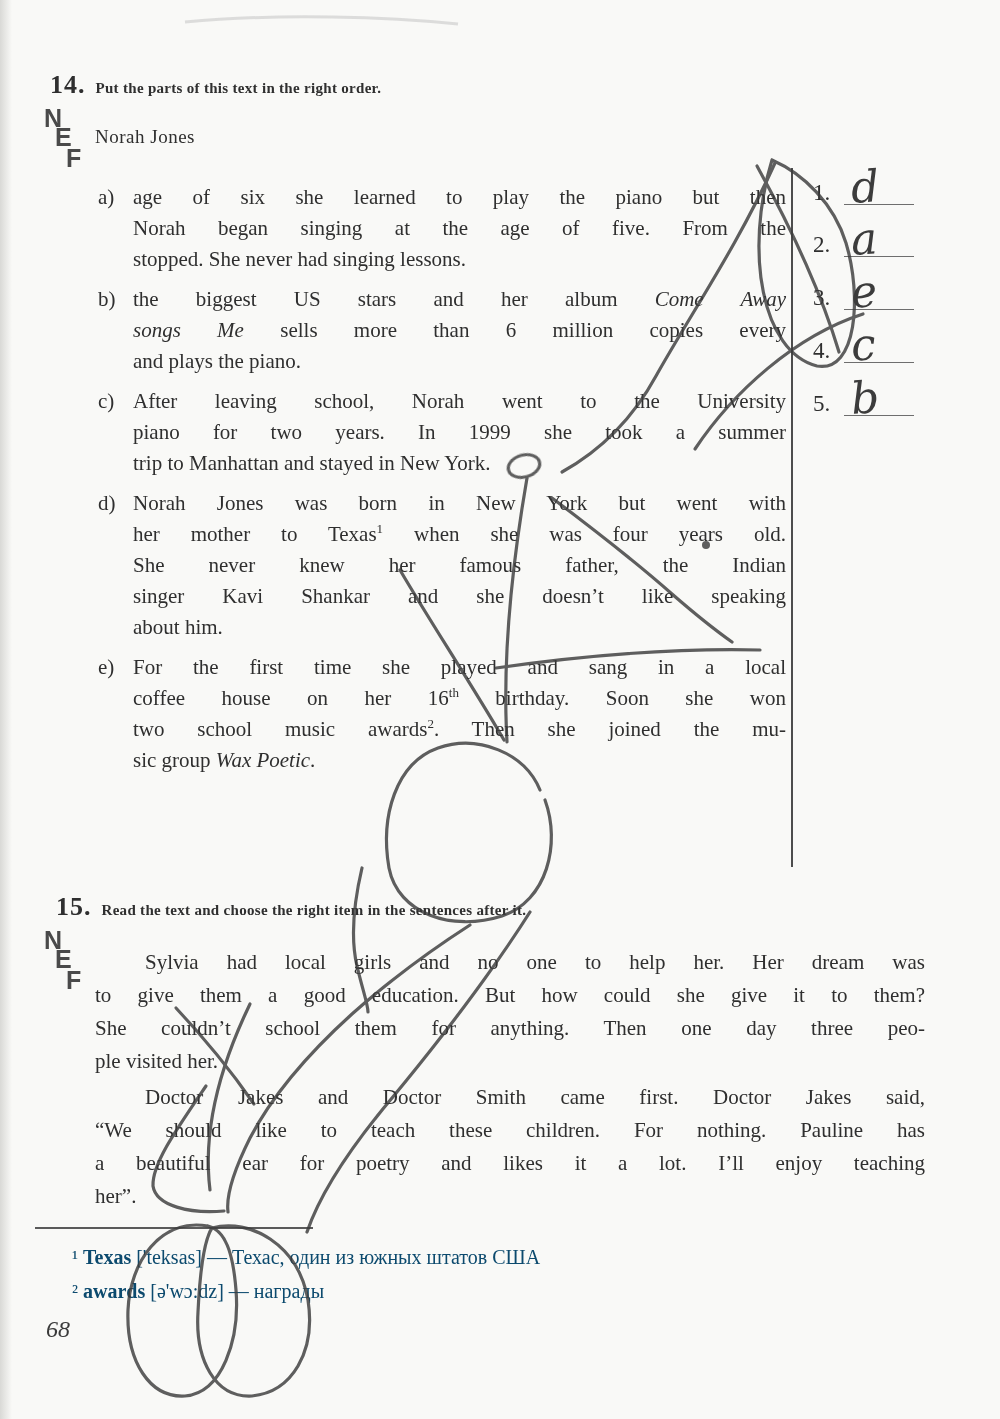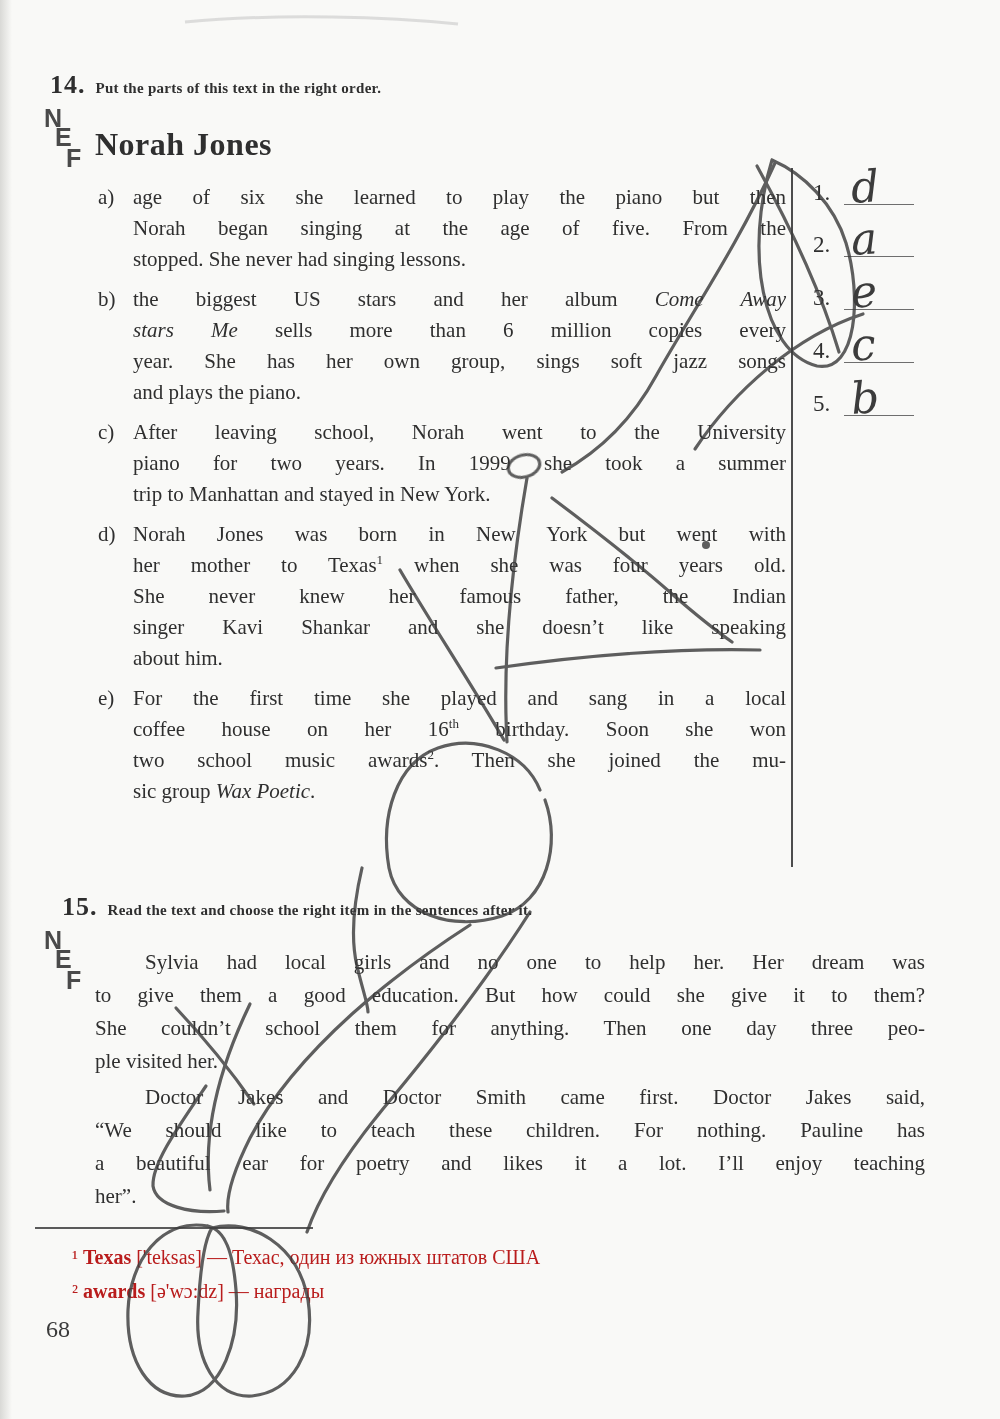--- a/index.html
+++ b/index.html
@@ -14,21 +14,21 @@
   .ex-header{position:absolute;display:flex;align-items:baseline;gap:10px;font-weight:bold;}
   .ex-num{font-size:26px;letter-spacing:1px;}
   .ex-title{font-size:15px;letter-spacing:0.3px;}
   
   .nef{position:absolute;width:46px;height:74px;font-family:"Liberation Sans","DejaVu Sans",sans-serif;
     font-weight:bold;color:#4a4a4a;}
   .nef span{position:absolute;font-size:25px;line-height:1;}
   .nef .l1{left:0;top:0;}
   .nef .l2{left:11px;top:19px;}
   .nef .l3{left:22px;top:40px;}
-  .story-heading{position:absolute;font-size:32px;font-weight:bold;letter-spacing:0.5px;}
+  .story-heading{position:absolute;font-size:19px;font-weight:normal;letter-spacing:0.5px;}
   
   #parts{position:absolute;left:133px;top:182px;width:653px;}
   .part{position:relative;margin-bottom:9px;font-size:21px;line-height:31px;}
   .part-label{position:absolute;left:-35px;top:0;}
   .line{text-align:justify;text-align-last:justify;}
   .line:last-child{text-align-last:left;}
   sup{font-size:0.62em;line-height:0;}
   
   .vrule{position:absolute;left:791px;top:168px;width:2px;height:699px;background:#4d4d4d;}
   #answers{position:absolute;left:813px;top:153px;width:110px;}
@@ -36,23 +36,23 @@
   .answer-num{position:absolute;left:0;bottom:-1px;font-size:23px;}
   .answer-blank{position:absolute;left:31px;bottom:0;width:70px;border-bottom:1.8px solid #6e6e6e;}
   .answer-letter{position:absolute;left:38px;bottom:-4px;font-size:44px;line-height:1;
     font-style:italic;color:#3c3c3c;font-family:"DejaVu Serif",serif;transform:rotate(-4deg);}
   
   #ex15-paras{position:absolute;left:95px;top:946px;width:830px;}
   .para{font-size:21px;line-height:33px;margin-bottom:3px;}
   .para .line:first-child{text-indent:50px;}
   
   .foot-rule{position:absolute;left:35px;top:1227px;width:278px;height:2px;background:#5a5a5a;}
-  #footnotes{position:absolute;left:72px;top:1240px;font-size:20px;line-height:34px;color:#b91c1c;}
-  
-  .page-num{position:absolute;left:46px;top:1316px;font-size:24px;color:#3a3a3a;}
+  #footnotes{position:absolute;left:72px;top:1240px;font-size:20px;line-height:34px;color:#0c4a6e;}
+  
+  .page-num{position:absolute;left:46px;top:1316px;font-size:24px;color:#3a3a3a;font-style:italic;}
   .overlay{position:absolute;left:0;top:0;pointer-events:none;}
 </style>
 </head>
 <body>
 
 <div id="page">
   <div class="edge-shade"></div>
 
   <div class="ex-header" style="left:50px;top:70px;">
     <span class="ex-num">14.</span>
@@ -73,22 +73,21 @@
       <div>
           <div class="line">age of six she learned to play the piano but then</div>
           <div class="line">Norah began singing at the age of five. From the</div>
           <div class="line">stopped. She never had singing lessons.</div>
         </div>
     </div>
     <div class="part">
       <span class="part-label">b)</span>
       <div>
           <div class="line">the biggest US stars and her album <i>Come Away</i></div>
-          <div class="line"><i>stars Me</i> sells more than 6 million copies every</div>
-          <div class="line">year. She has her own group, sings soft jazz songs</div>
+          <div class="line"><i>songs Me</i> sells more than 6 million copies every</div>
           <div class="line">and plays the piano.</div>
         </div>
     </div>
     <div class="part">
       <span class="part-label">c)</span>
       <div>
           <div class="line">After leaving school, Norah went to the University</div>
           <div class="line">piano for two years. In 1999 she took a summer</div>
           <div class="line">trip to Manhattan and stayed in New York.</div>
         </div>
@@ -137,21 +136,21 @@
       <span class="answer-blank"></span>
       <span class="answer-letter">c</span>
     </div>
     <div class="answer-row" style="top:211px;">
       <span class="answer-num">5.</span>
       <span class="answer-blank"></span>
       <span class="answer-letter">b</span>
     </div>
   </div>
 
-  <div class="ex-header" style="left:62px;top:892px;">
+  <div class="ex-header" style="left:56px;top:892px;">
     <span class="ex-num">15.</span>
     <span class="ex-title">Read the text and choose the right item in the sentences after it.</span>
   </div>
 
   <div class="nef" style="left:44px;top:928px;">
     <span class="l1">N</span>
     <span class="l2">E</span>
     <span class="l3">F</span>
   </div>
 

